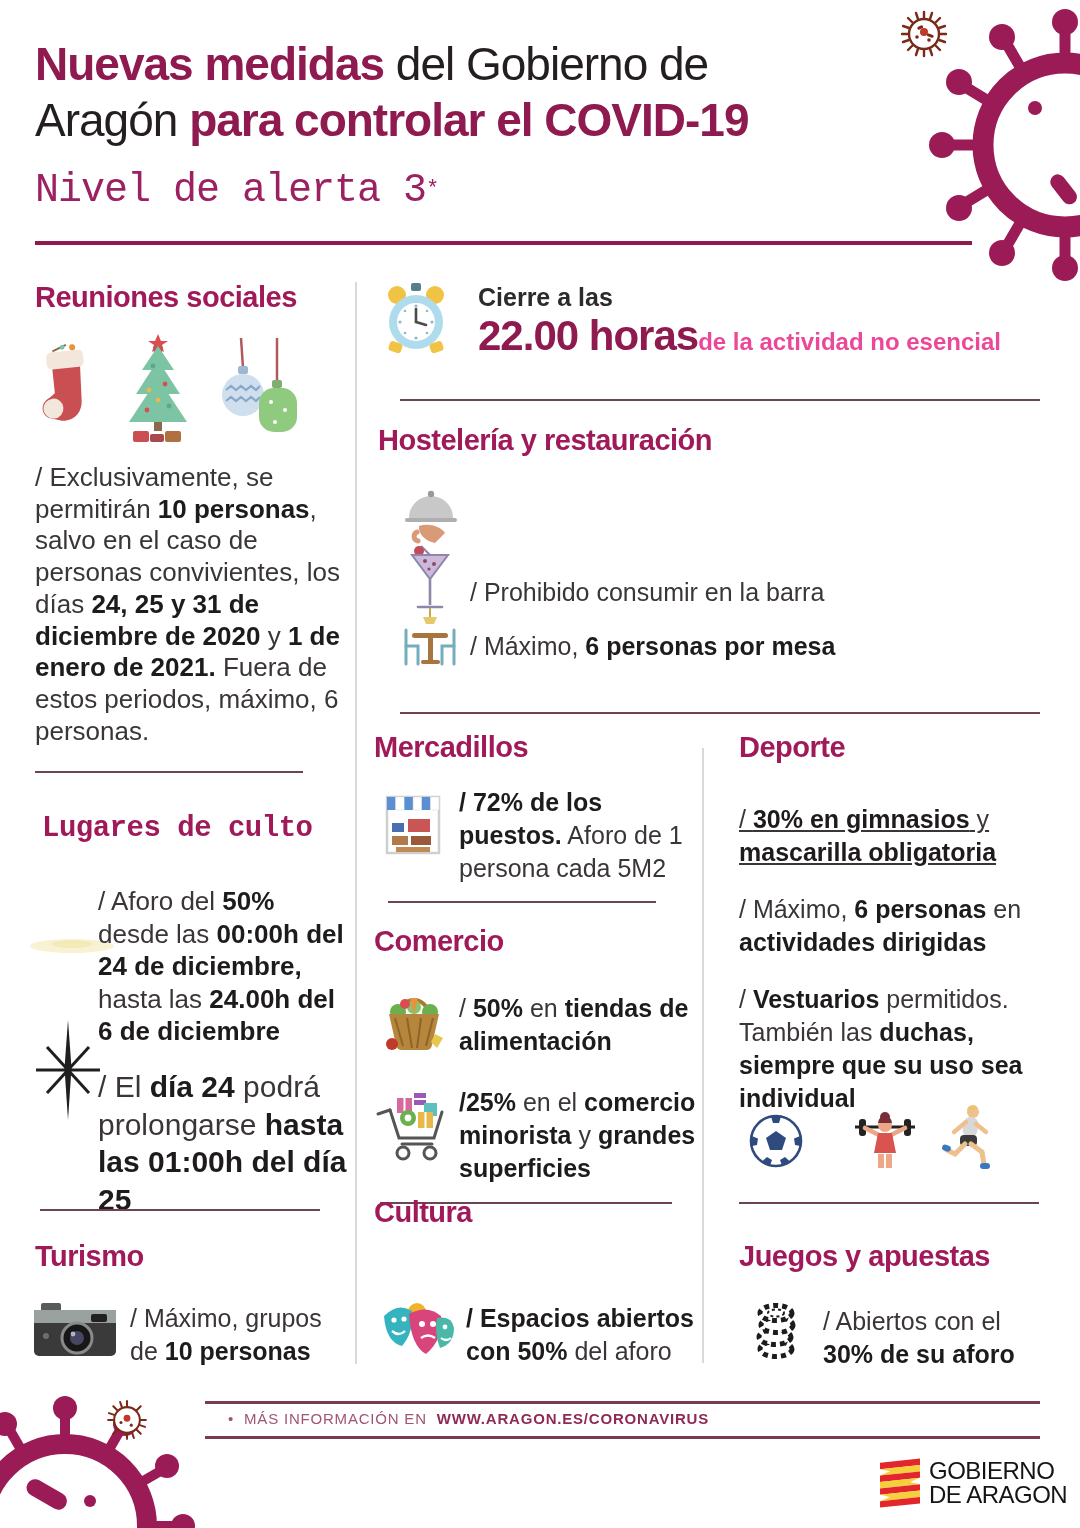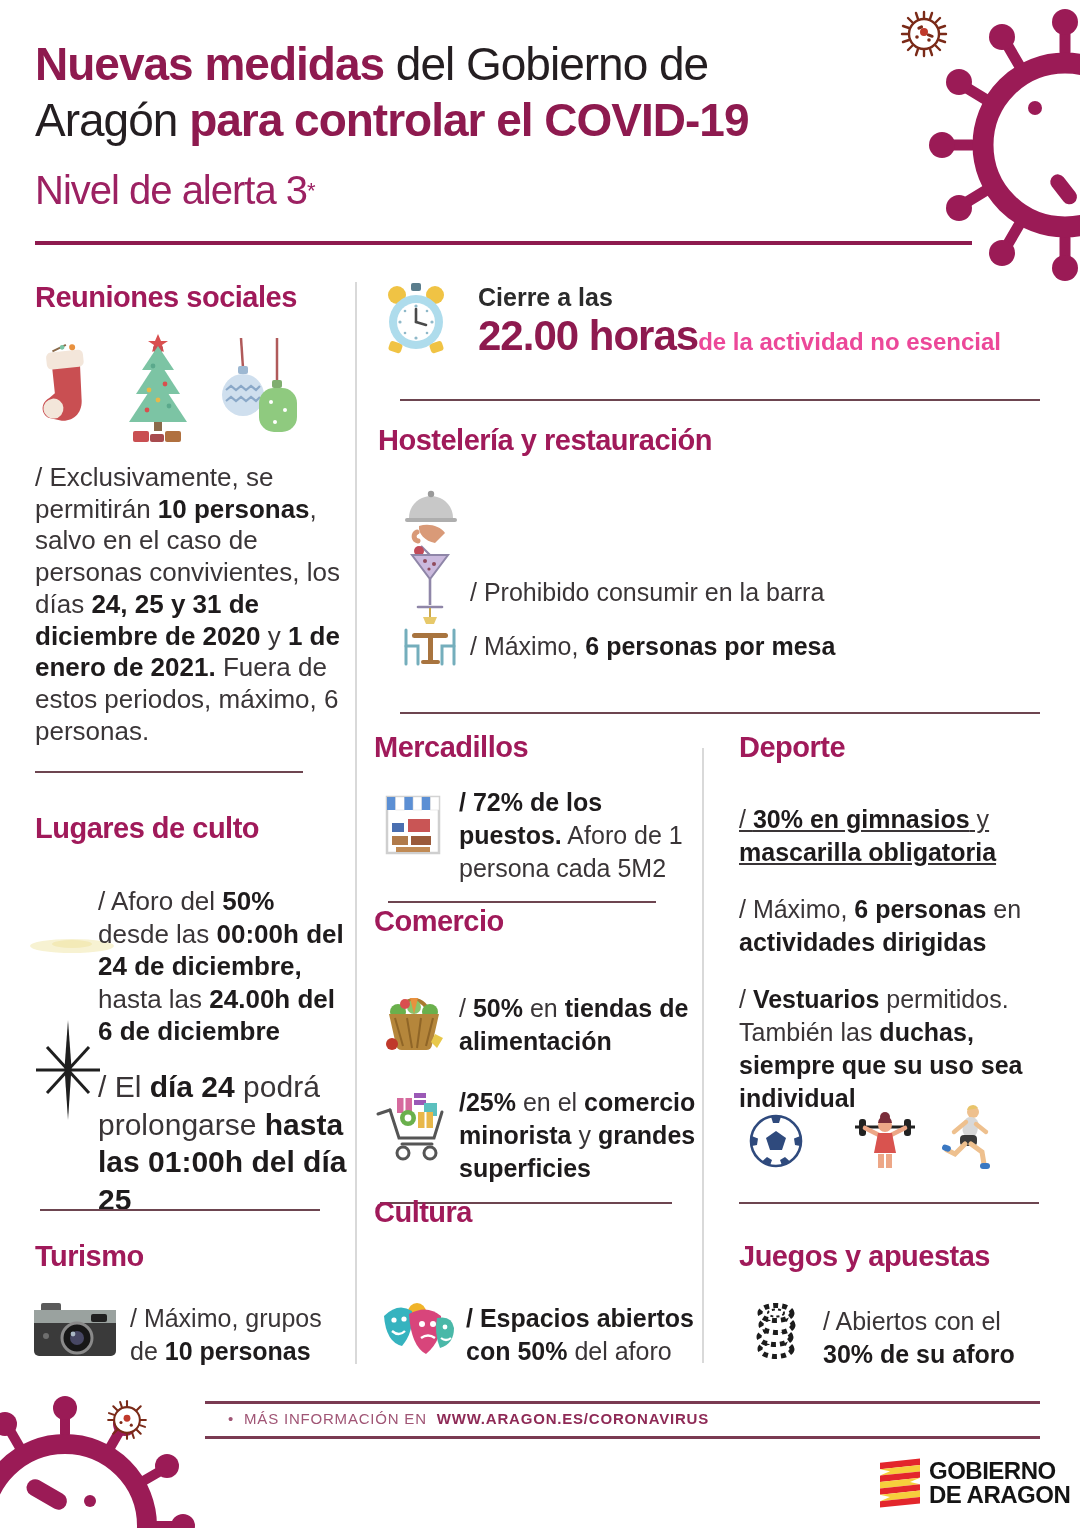--- a/index.html
+++ b/index.html
@@ -6,32 +6,32 @@
   #canvas{position:relative;width:1080px;height:1528px;background:#ffffff;overflow:hidden;
           font-family:"Liberation Sans", sans-serif;color:#343032;}
   .abs{position:absolute;}
   .b{font-weight:700;color:#1e1b1c;}
   .sec-title{font-weight:700;font-size:29px;letter-spacing:-0.5px;color:#a01a5a;}
   .body-text{font-size:25px;line-height:1.32;color:#3a3537;}
   .hrule{background:#6d4550;height:2px;}
   .vrule{background:#d9d9d9;width:2px;}
   #title{font-size:46px;line-height:1.22;letter-spacing:-1px;color:#241e21;font-weight:400;}
   .maroon-bold{color:#8e1a4f;font-weight:700;}
-  #alert-row{display:flex;align-items:baseline;gap:26px;}
+  #alert-row{display:flex;align-items:baseline;gap:26px;font-family:Liberation Mono, monospace;}
   #alert-level{font-size:40px;color:#9c2162;letter-spacing:-1px;}
   #alert-ast{font-size:22px;vertical-align:super;}
   #order-ref{font-size:22px;font-style:italic;font-weight:700;color:#232323;}
   #closing-row1{font-size:25px;font-weight:700;color:#2b2b2b;}
   #closing-row2{display:flex;align-items:baseline;}
   #closing-time{font-size:42px;font-weight:700;color:#8e1a4f;letter-spacing:-1px;}
   #closing-detail{font-size:24px;font-weight:700;color:#ec4899;}
   #footer-text{display:flex;align-items:center;gap:10px;font-size:15px;letter-spacing:0.8px;color:#a05575;}
   #footer-url{font-weight:700;color:#8e2a56;}
   #logo{display:flex;align-items:center;gap:7px;}
-  #logo-text{font-size:24px;font-weight:700;line-height:0.98;letter-spacing:-0.5px;color:#141414;}
+  #logo-text{font-size:24px;font-weight:400;line-height:0.98;letter-spacing:-0.5px;color:#141414;}
   .icon-row{display:flex;align-items:flex-end;gap:26px;}
 </style>
 </head>
 <body>
 
 <div id="canvas">
 
   <div id="title" class="abs" style="left:35px;top:36px;width:950px;">
     <span class="maroon-bold">Nuevas medidas</span><span> del Gobierno de</span><br>
     <span>Aragón </span><span class="maroon-bold">para controlar el COVID-19</span>
@@ -163,21 +163,21 @@
       <circle cx="54" cy="64" r="2" fill="#fff"></circle>
         <circle cx="68" cy="72" r="2" fill="#fff"></circle>
         <circle cx="58" cy="84" r="2" fill="#fff"></circle>
     </svg>
   </div>
 
   <div class="body-text abs" style="left:35px;top:462px;width:308px;font-size:26px;line-height:1.22;"><span>/ Exclusivamente, se permitirán </span><span class="b">10 personas</span><span>, salvo en el caso de personas convivientes, los días </span><span class="b">24, 25 y 31 de diciembre de 2020</span><span> y </span><span class="b">1 de enero de 2021.</span><span> Fuera de estos periodos, máximo, 6 personas.</span></div>
 
   <div class="hrule abs" style="left:35px;top:771px;width:268px;"></div>
 
-  <div class="sec-title abs" style="left:35px;top:812px;">Lugares de culto</div>
+  <div class="sec-title abs" style="left:42px;top:812px;font-family:Liberation Mono, monospace;">Lugares de culto</div>
 
   <svg class="abs" style="left:26px;top:930px;opacity:0.75;" width="92" height="30" viewBox="0 0 92 30">
     <ellipse cx="46" cy="16" rx="42" ry="7" fill="#f5eec4"></ellipse>
     <ellipse cx="46" cy="14" rx="20" ry="4" fill="#efe3a0"></ellipse>
   </svg>
   <div class="body-text abs" style="left:98px;top:885px;width:252px;font-size:26px;line-height:1.25;"><span>/ Aforo del </span><span class="b">50%</span><span>  desde las </span><span class="b">00:00h del 24 de diciembre,</span><span> hasta las </span><span class="b">24.00h del 6 de diciembre</span></div>
 
   <svg class="abs" style="left:30px;top:1020px;" width="76" height="100" viewBox="0 0 76 100">
     <polygon points="38,0 41.5,48 38,100 34.5,48" fill="#1f1f1f"></polygon>
     <line x1="6" y1="50" x2="70" y2="50" stroke="#1f1f1f" stroke-width="3"></line>
@@ -285,21 +285,21 @@
     <rect x="8" y="30" width="12" height="9" fill="#4a6fb0"></rect>
     <rect x="24" y="26" width="22" height="13" fill="#c95555"></rect>
     <rect x="8" y="43" width="16" height="9" fill="#b07a4a"></rect>
     <rect x="27" y="43" width="20" height="9" fill="#9a5a3a"></rect>
     <rect x="12" y="54" width="34" height="5" fill="#c08a54"></rect>
   </svg>
   <div class="body-text abs" style="left:459px;top:786px;width:228px;"><span class="b">/ </span><span class="b">72% de los puestos.</span><span> Aforo de 1 persona cada 5M2</span></div>
 
   <div class="hrule abs" style="left:388px;top:901px;width:268px;"></div>
 
-  <div class="sec-title abs" style="left:374px;top:905px;">Comercio</div>
+  <div class="sec-title abs" style="left:374px;top:925px;">Comercio</div>
 
   <svg class="abs" style="left:383px;top:986px;" width="62" height="66" viewBox="0 0 62 66">
     <path d="M17 28 a14 14 0 0 1 28 0" fill="none" stroke="#a9792f" stroke-width="4"></path>
     <circle cx="15" cy="26" r="8" fill="#6ab04c"></circle>
       <circle cx="47" cy="26" r="8" fill="#6ab04c"></circle>
     <circle cx="31" cy="21" r="7" fill="#8ac46a"></circle>
     <polygon points="27,12 35,12 31,28" fill="#e8913f"></polygon>
     <circle cx="22" cy="18" r="5" fill="#d94f4f"></circle>
     <path d="M6 28 h50 l-7 31 a6 6 0 0 1 -6 5 h-24 a6 6 0 0 1 -6 -5 Z" fill="#b5863b"></path>
     <g stroke="#8f6527" stroke-width="2">

